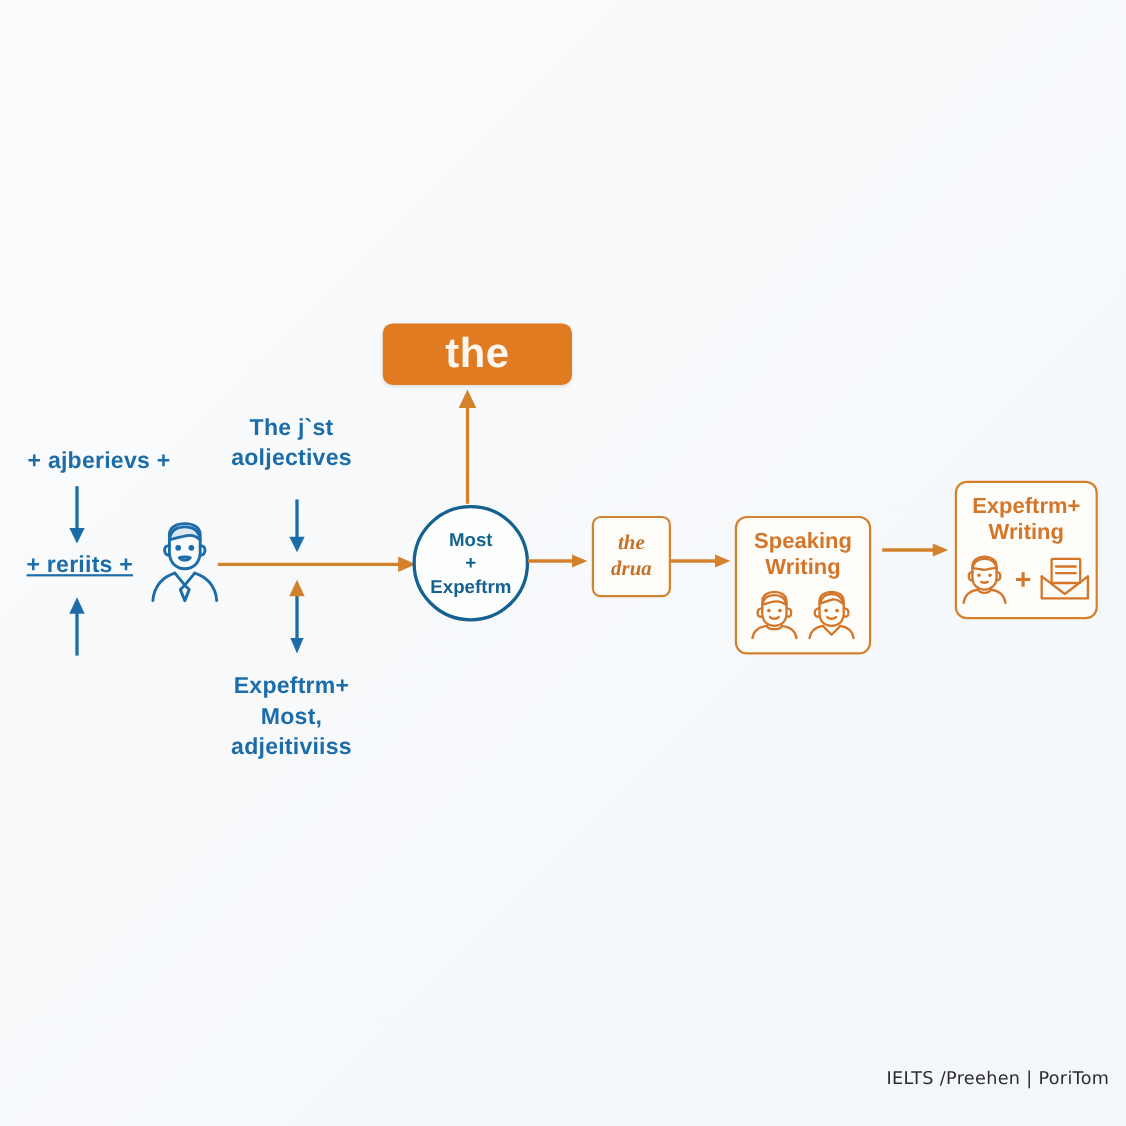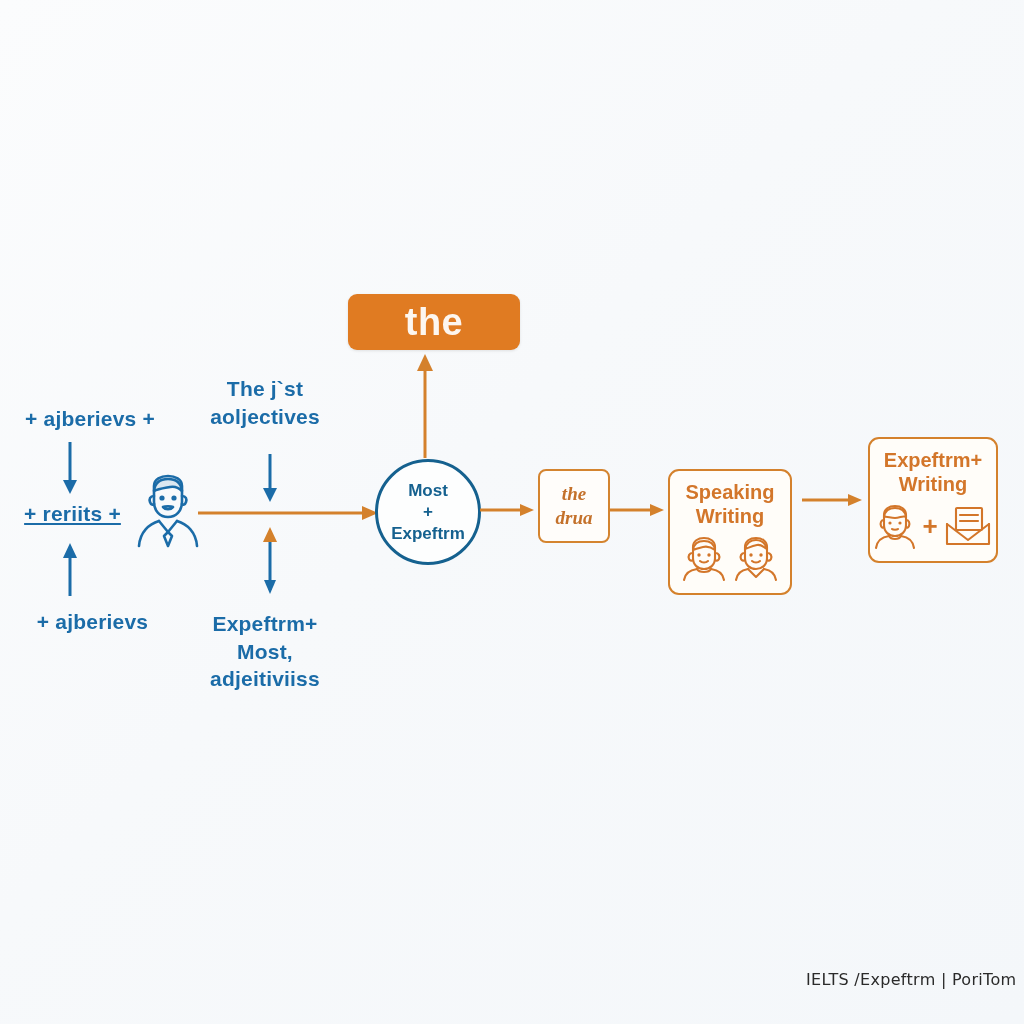--- a/index.html
+++ b/index.html
@@ -137,21 +137,20 @@
 <div id="canvas">
 
   <div class="abs banner" style="left:348px; top:294px; width:172px; height:56px;">
     <span class="banner-text">the</span>
   </div>
 
   <div class="abs blue-label" style="left:0px; top:405px; width:180px;">+ ajberievs +</div>
 
   <div class="abs blue-label" style="left:0px; top:500px; width:145px;text-decoration:underline;">+ reriits +</div>
 
-  <div class="abs blue-label" style="left:0px; top:608px; width:185px;">+ ajberievs</div>
 
   <svg class="abs" style="left:50px; top:440px;" width="40" height="56">
     <line x1="20" y1="2" x2="20" y2="44" stroke="#1b6ca8" stroke-width="3"></line>
     <path d="M20 54 L13 40 L27 40 Z" fill="#1b6ca8"></path>
   </svg>
 
   <svg class="abs" style="left:50px; top:540px;" width="40" height="60">
     <line x1="20" y1="56" x2="20" y2="14" stroke="#1b6ca8" stroke-width="3"></line>
     <path d="M20 3 L13 18 L27 18 Z" fill="#1b6ca8"></path>
   </svg>
@@ -297,15 +296,15 @@
           <rect x="12" y="4" width="26" height="22" rx="1"></rect>
           <line x1="16" y1="11" x2="34" y2="11"></line>
           <line x1="16" y1="17" x2="34" y2="17"></line>
           <path d="M3 20 L3 40 L45 40 L45 20"></path>
           <path d="M3 20 L24 36 L45 20"></path>
         </g>
       </svg>
     </div>
   </div>
 
-  <div class="abs watermark" style="left:806px; top:970px;">IELTS /Expeftrm | PoriTom</div>
+  <div class="abs watermark" style="left:806px; top:970px;">IELTS /Preehen | PoriTom</div>
 
 </div>
 
 </body></html>

